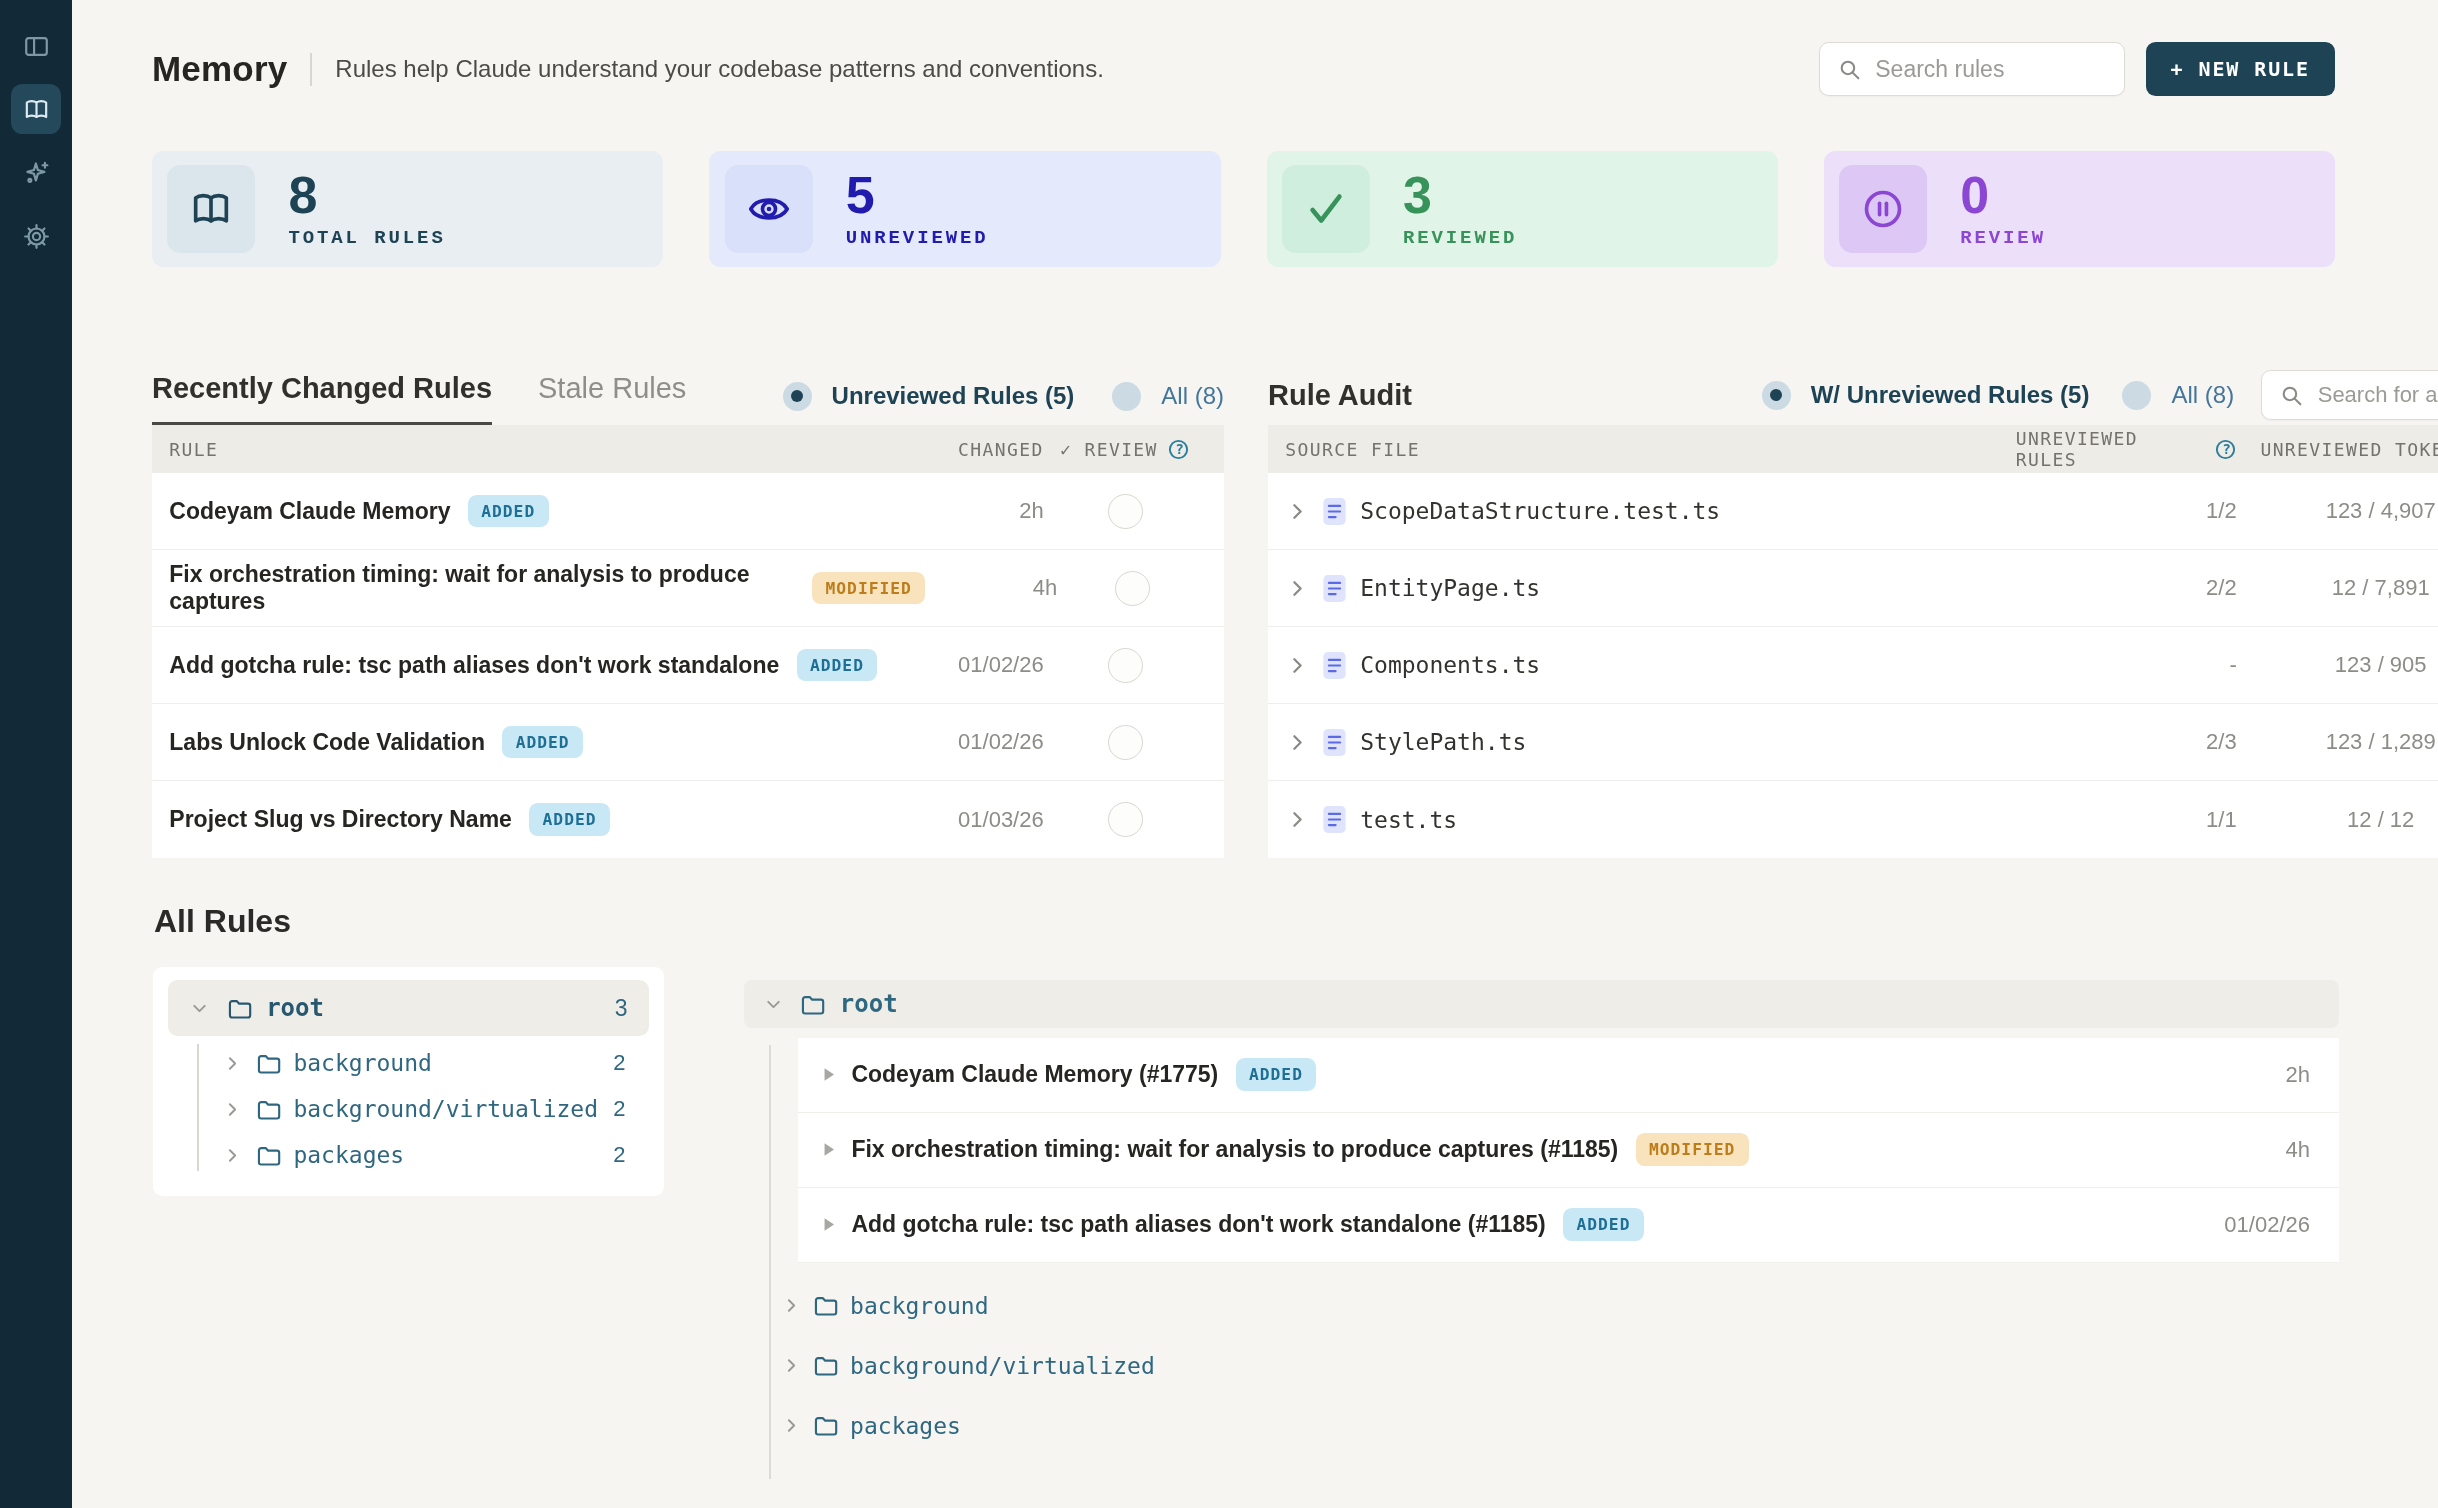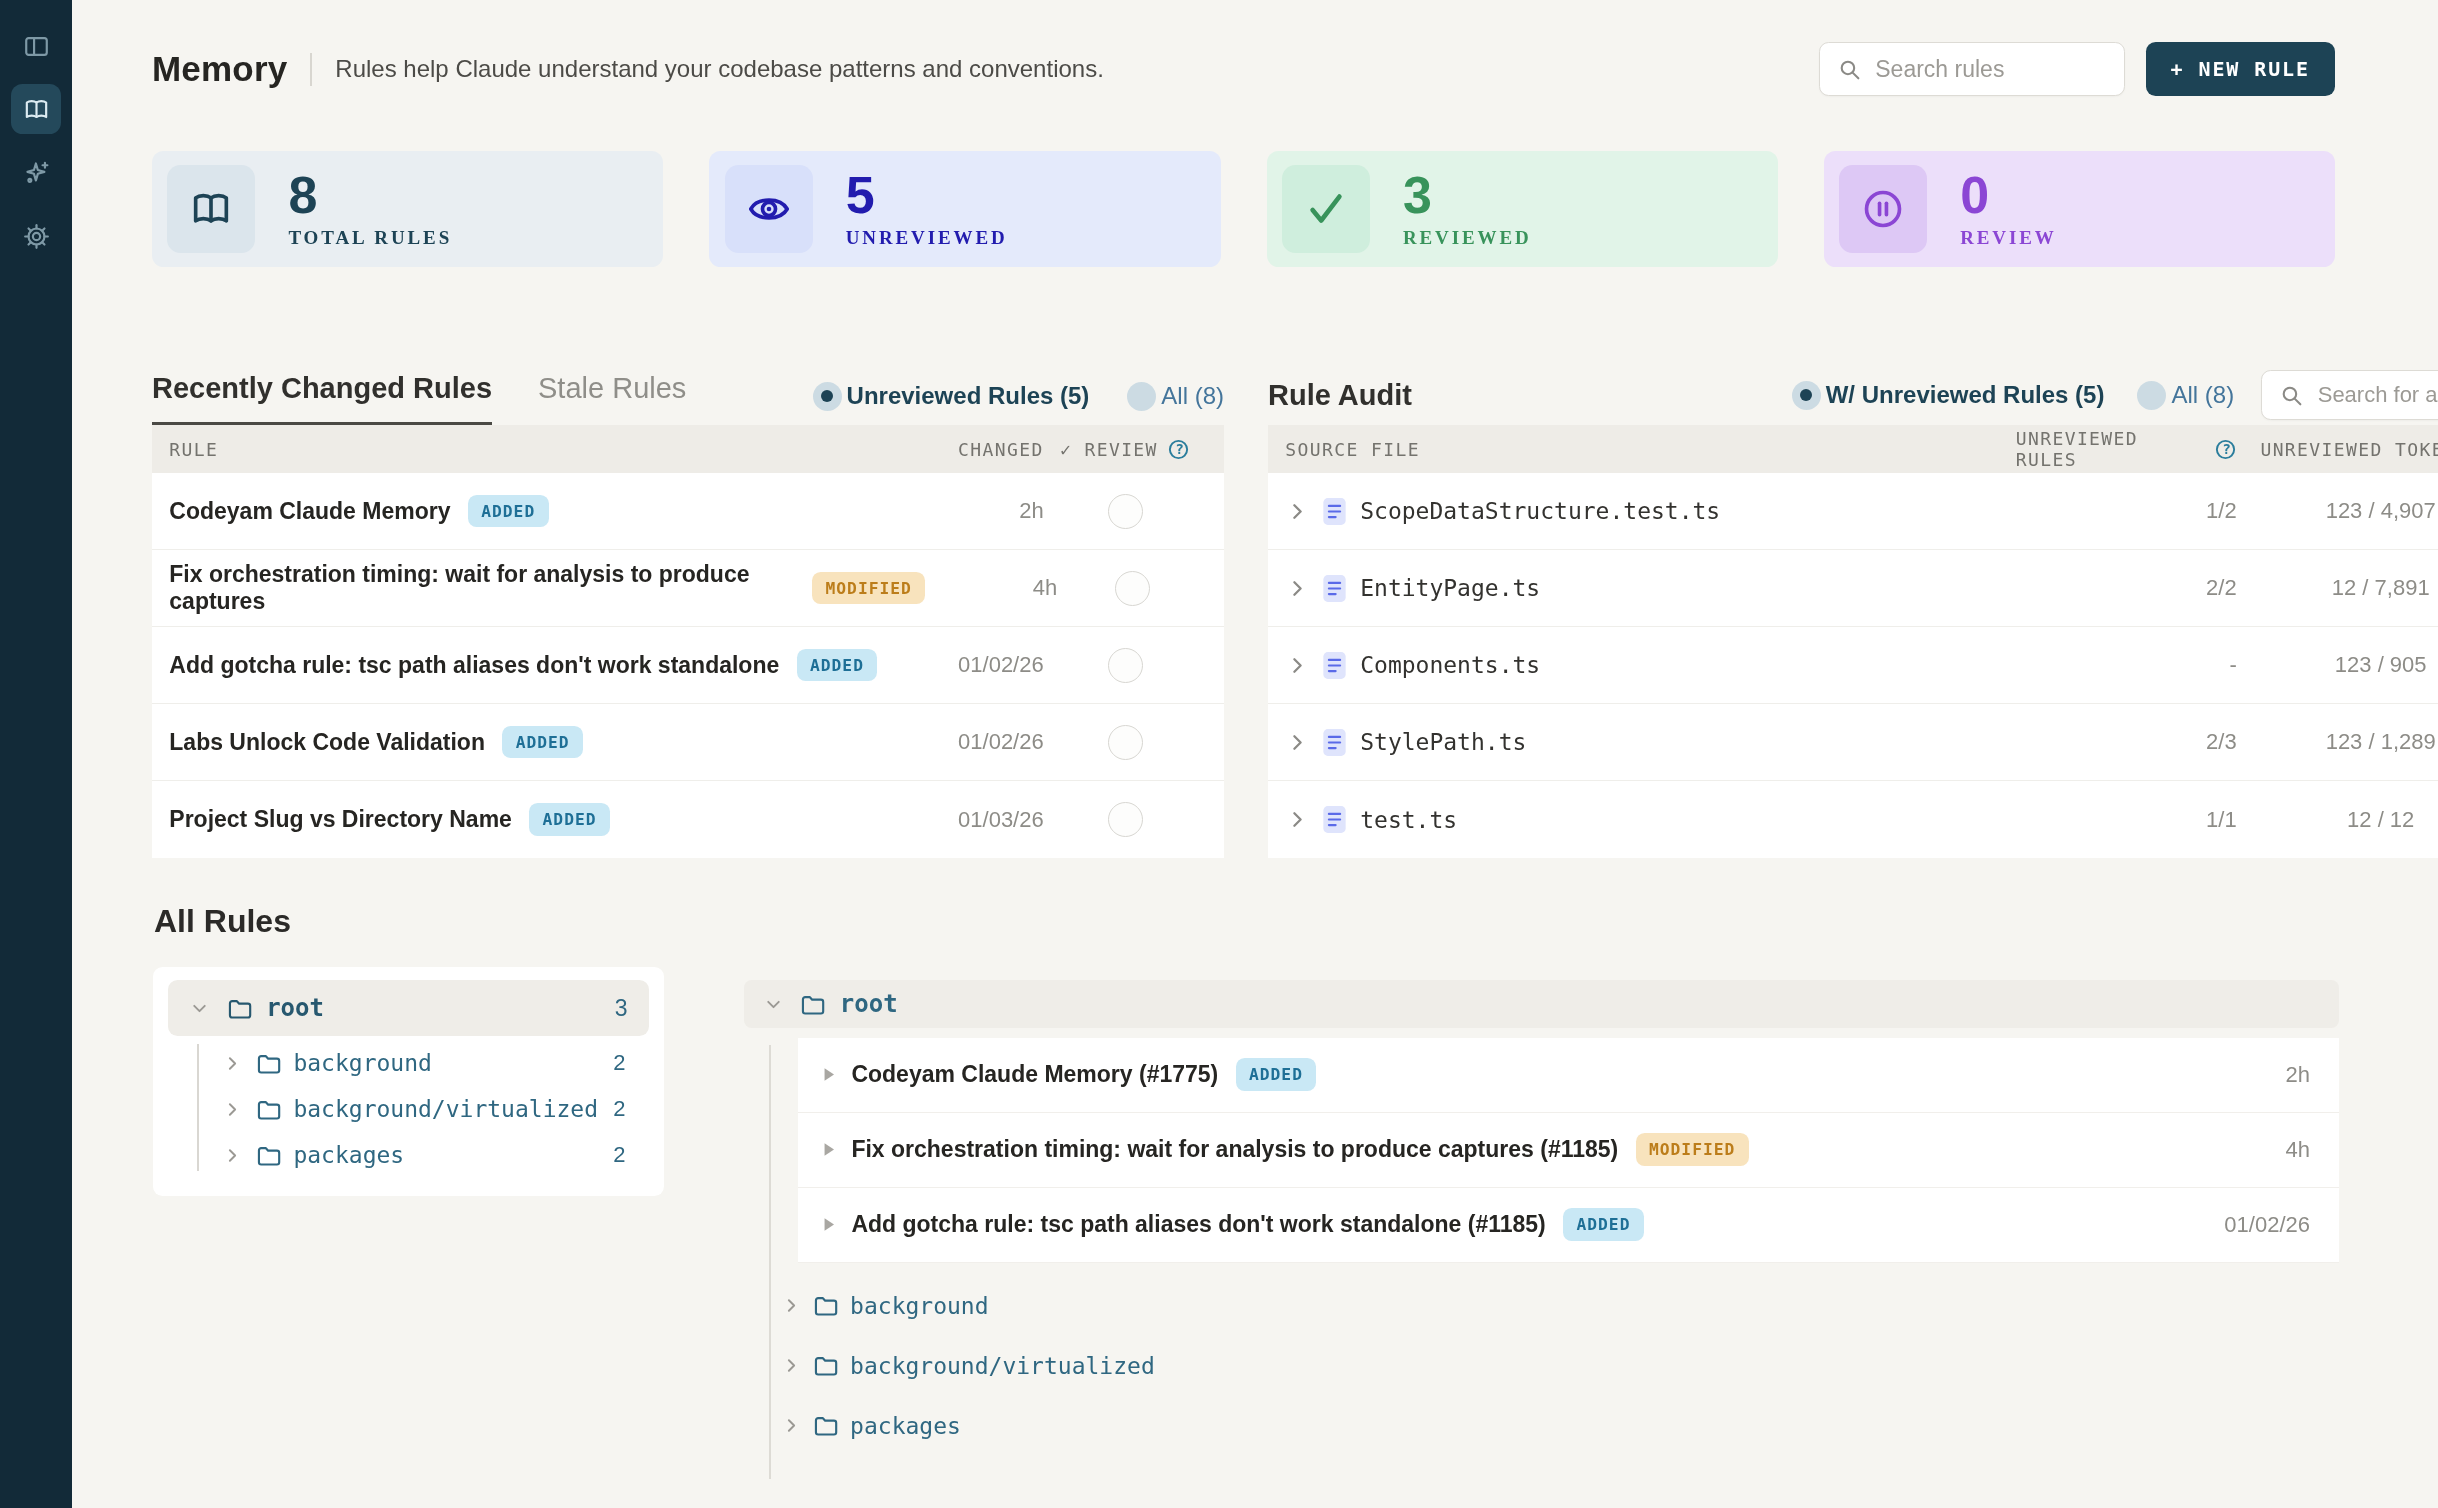--- a/index.html
+++ b/index.html
@@ -50,30 +50,30 @@
   }
 
   
   .stats { position:absolute; left:152px; top:151px; width:2183px; display:flex; gap:46px; }
   .stat { flex:1; height:116px; border-radius:11.5px; background:var(--bg); display:flex; align-items:center; padding:13.4px 15.4px; }
   .stat .tile { width:88px; height:88px; border-radius:13.4px; background:var(--tile); display:flex; align-items:center; justify-content:center; flex:none; }
   .stat .tile svg { width:46px; height:46px; stroke:var(--fg); stroke-width:1.9; fill:none; stroke-linecap:round; stroke-linejoin:round; }
   .stat .tile svg .fillpart { fill:var(--fg); stroke:none; }
   .stat .meta { margin-left:33px; display:flex; flex-direction:column; justify-content:center; gap:5.8px; }
   .stat .num { font-size:52px; font-weight:bold; color:var(--fg); line-height:1; }
-  .stat .label { font-family:Liberation Serif, serif; font-size:19px; font-weight:bold; letter-spacing:2.9px; color:var(--fg); }
+  .stat .label { font-family:Liberation Mono, monospace; font-size:19px; font-weight:bold; letter-spacing:2.9px; color:var(--fg); }
 
   
   .panel-head { display:flex; align-items:center; height:58px; }
   .tabs { display:flex; gap:46px; align-items:flex-end; height:100%; }
   .tab { font-size:29px; cursor:pointer; padding-bottom:17.3px; border-bottom:3.8px solid transparent; }
   .tab.active { font-weight:bold; color:#31302d; border-bottom-color:#4a4944; }
   .tab.inactive { color:#8f8e89; }
   .filters { margin-left:auto; display:flex; gap:38px; align-items:center; }
-  .filter { display:flex; gap:5px; cursor:pointer; }
+  .filter { display:flex; gap:20px; cursor:pointer; }
   .radio { width:29px; height:29px; border-radius:50%; background:#ccdbe3; display:flex; align-items:center; justify-content:center; flex:none; }
   .radio .dot { width:12.5px; height:12.5px; border-radius:50%; background:#1d4355; }
   .filter .flabel { font-size:24px; }
   .filter .flabel.on { color:#1d4355; font-weight:bold; }
   .filter .flabel.off { color:#44759b; }
 
   .thead {
     background:#eeece7; display:flex; align-items:center; height:48px;
     font-family:"DejaVu Sans Mono", monospace; font-size:18px; color:#74736e; letter-spacing:1.4px;
     padding:0 17.3px;

